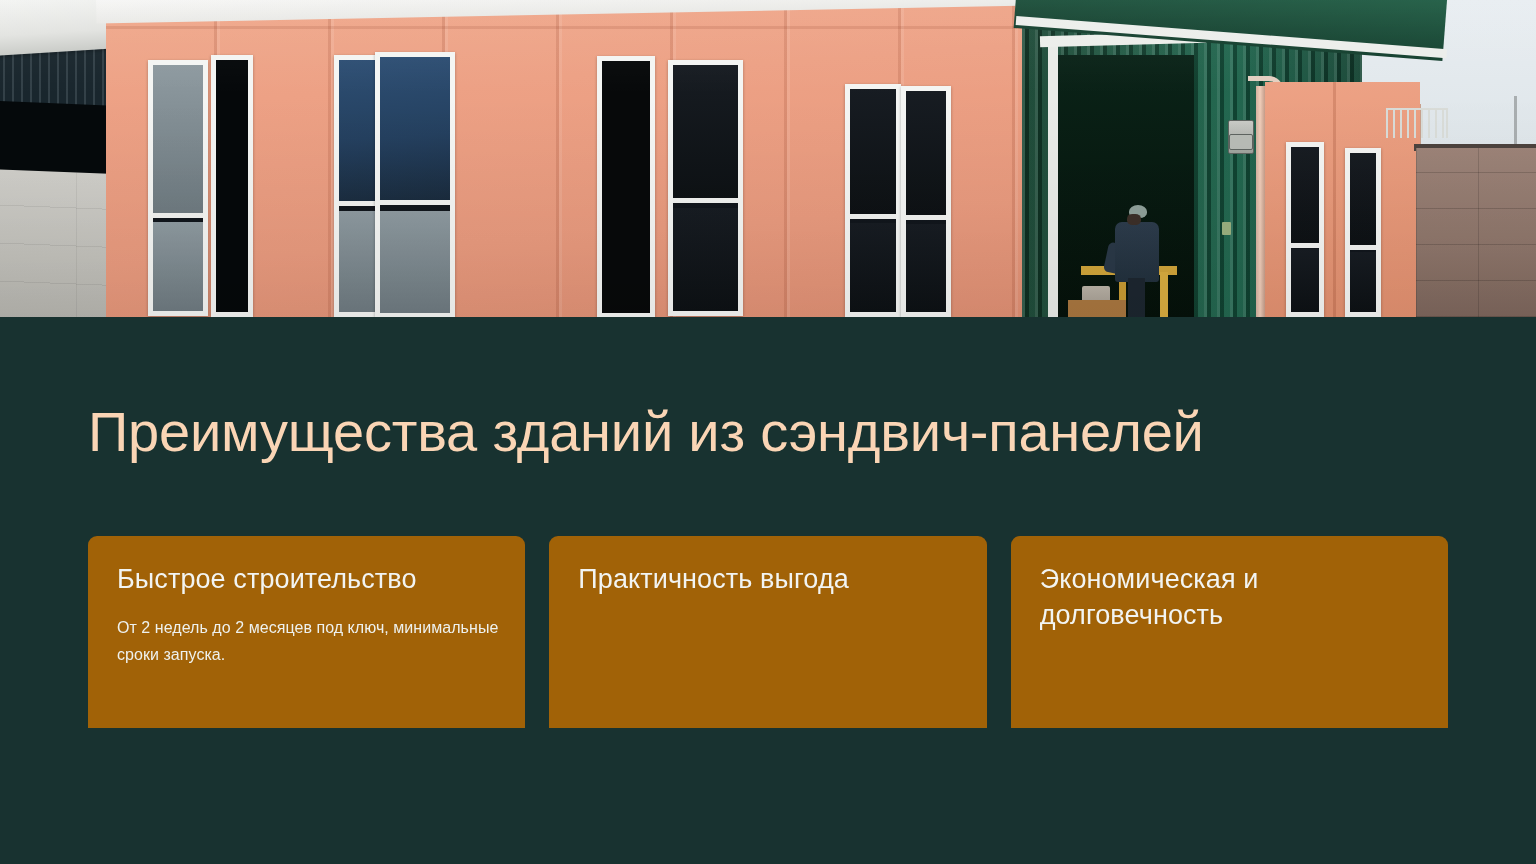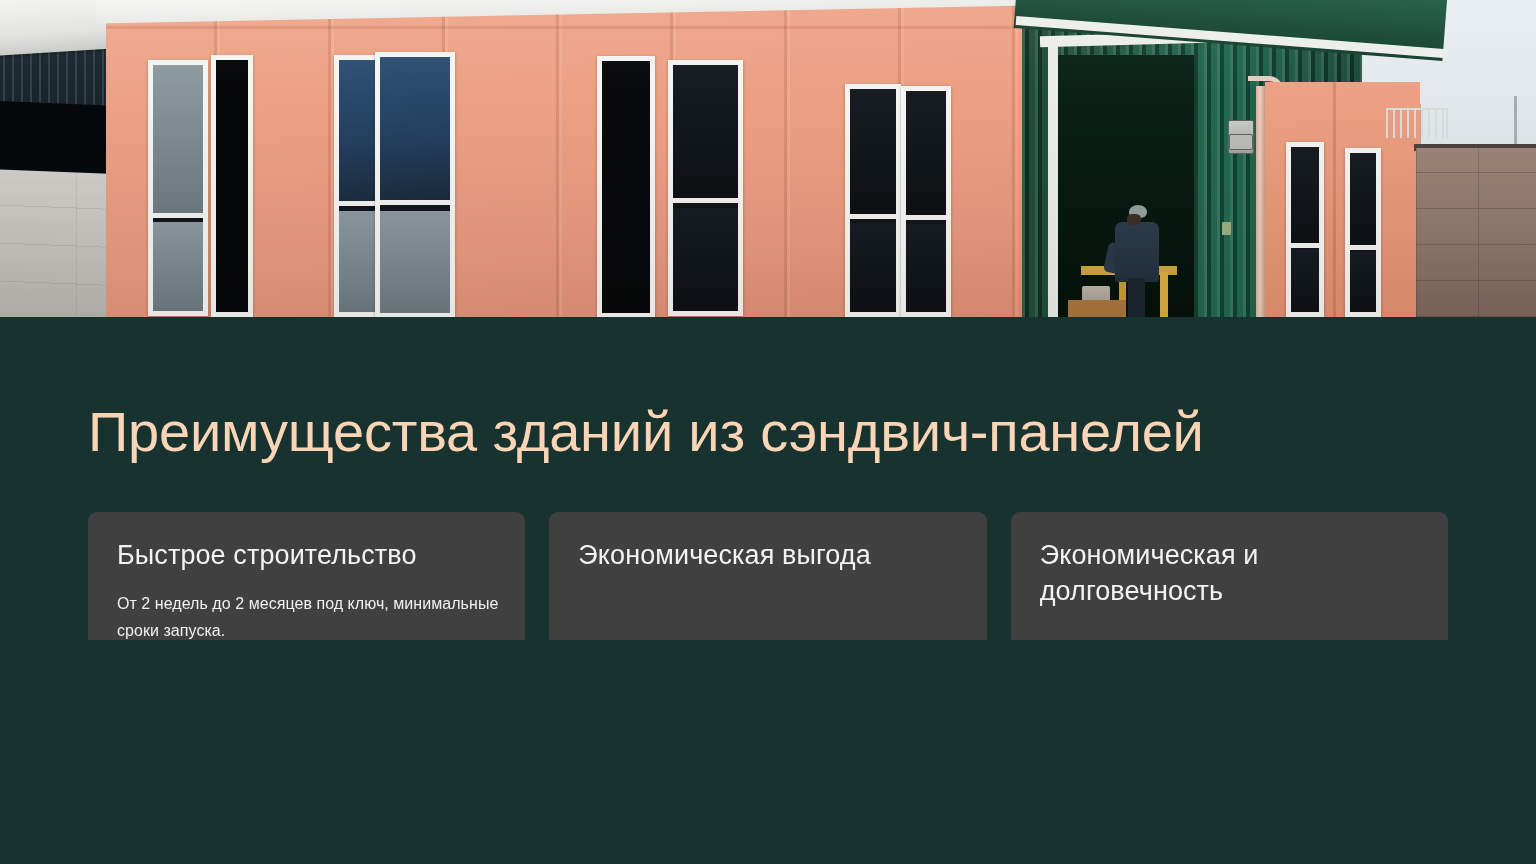--- a/index.html
+++ b/index.html
@@ -12,21 +12,21 @@
     height: 864px;
     overflow: hidden;
     background: #183230;
     font-family: "Liberation Sans", "DejaVu Sans", sans-serif;
     -webkit-font-smoothing: antialiased;
   }
 
   .slide {
     position: relative;
     width: 1536px;
-    height: 640px;
+    height: 728px;
     background: #183230;
     overflow: hidden;
   }
 
   
   .hero-photo {
     position: absolute;
     left: 0;
     top: 0;
     width: 1536px;
@@ -428,25 +428,26 @@
     position: absolute;
     left: 88px;
     top: 195px;
     width: 1360px;
     display: flex;
     gap: 24px;
   }
 
   .card {
     flex: 1 1 0;
-    background: #404040;
+    background: #a16207;
     border-radius: 9px;
     padding: 26px 22px 30px 29px;
     box-sizing: border-box;
     min-height: 267px;
+    margin-top: 24px;
   }
 
   .card-title {
     margin: 0 0 16px 0;
     color: #f2f4f2;
     font-size: 27px;
     font-weight: 400;
     line-height: 1.33;
     letter-spacing: 0.1px;
   }
@@ -574,21 +575,21 @@
     <h1 class="section-title">Преимущества зданий из сэндвич-панелей</h1>
 
     <div class="cards">
 
       <div class="card">
         <h2 class="card-title">Быстрое строительство</h2>
         <p class="card-body">От 2 недель до 2 месяцев под ключ, минимальные сроки запуска.</p>
       </div>
 
       <div class="card">
-        <h2 class="card-title">Экономическая выгода</h2>
+        <h2 class="card-title">Практичность выгода</h2>
       </div>
 
       <div class="card">
         <h2 class="card-title">Экономическая и долговечность</h2>
       </div>
 
     </div>
   </div>
 </div>
 

